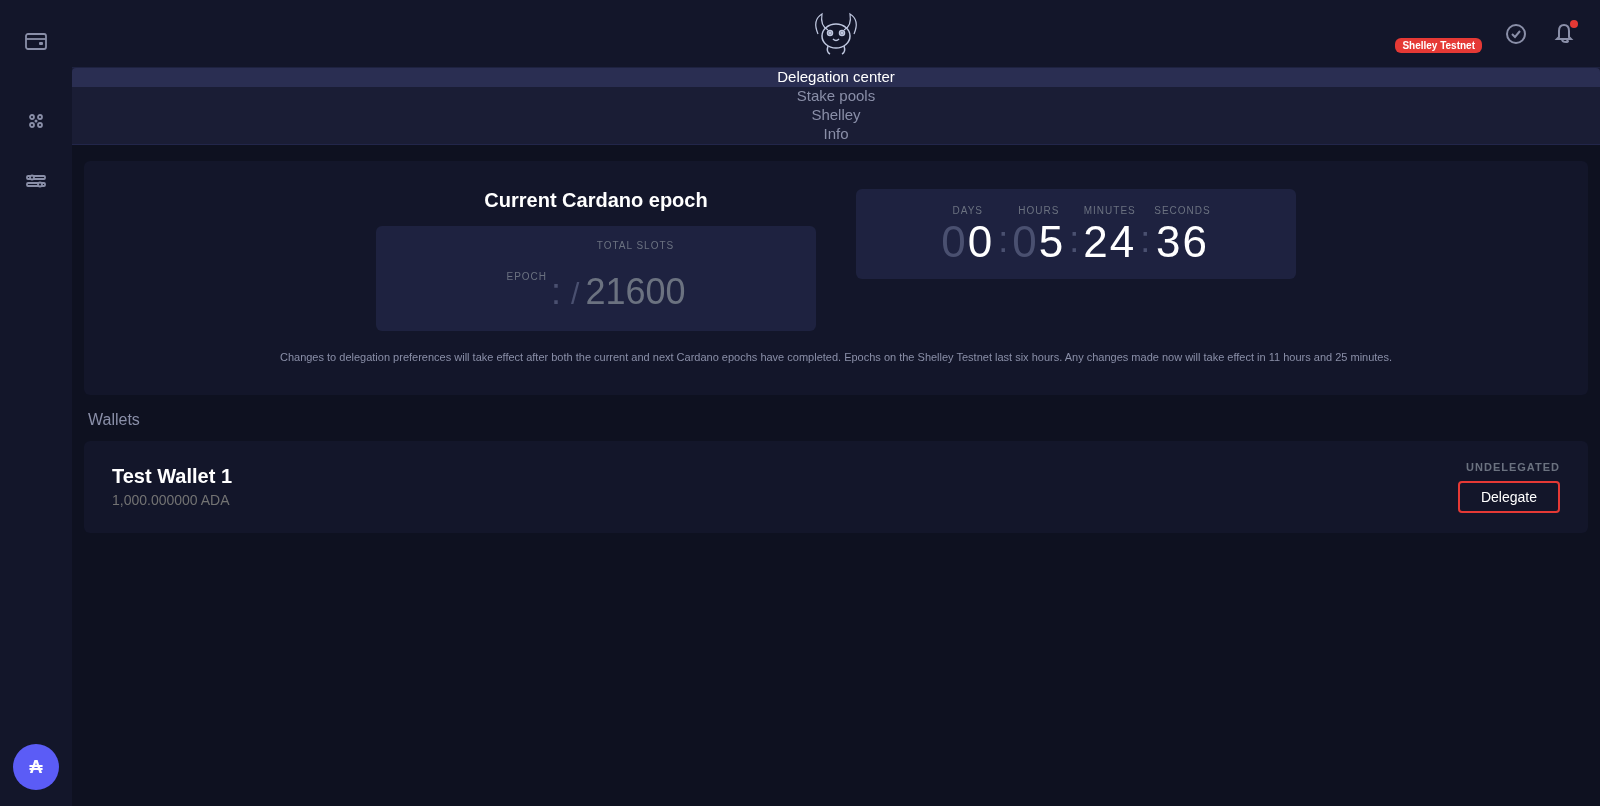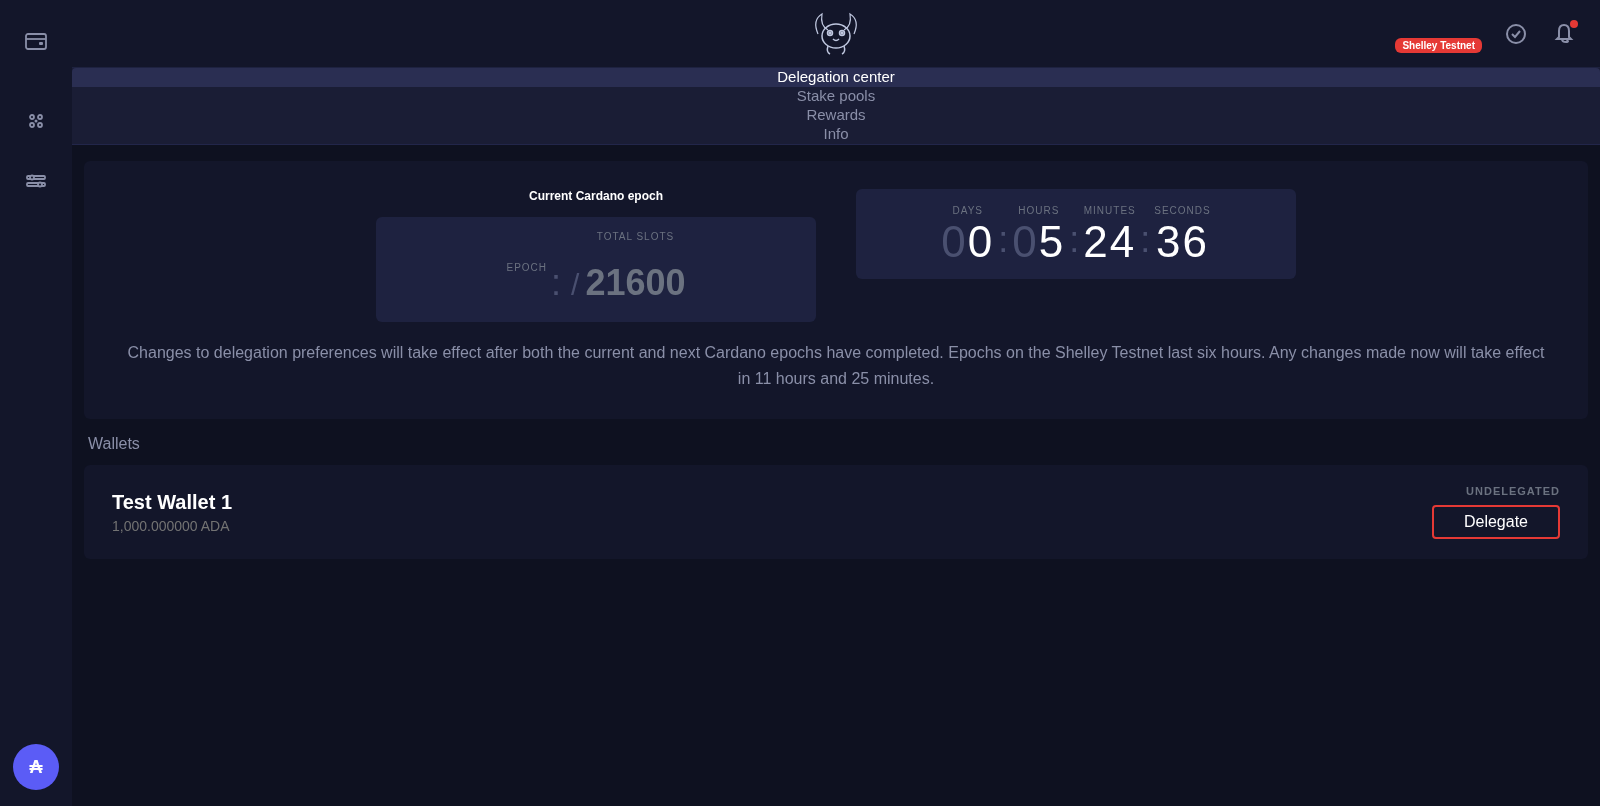--- a/index.html
+++ b/index.html
@@ -171,21 +171,21 @@
       gap: 40px;
       justify-content: center;
       margin-bottom: 18px;
     }
     .epoch-card {
       flex: 1;
       max-width: 440px;
     }
     .epoch-title {
       text-align: center;
-      font-size: 12px;
+      font-size: 20px;
       font-weight: 600;
       color: #fff;
       margin-bottom: 14px;
     }
     .epoch-display {
       background: #1e2240;
       border-radius: 6px;
       padding: 14px 20px;
       display: flex;
       align-items: center;
@@ -226,30 +226,30 @@
     .epoch-slash {
       font-size: 30px;
       color: #4a5070;
       padding: 0 6px;
       align-self: flex-end;
       padding-bottom: 6px;
       margin-top: 16px;
     }
     .epoch-total {
       font-size: 36px;
-      font-weight: 700;
+      font-weight: 400;
       color: #6b7280;
       align-self: flex-end;
       padding-bottom: 4px;
       margin-top: 16px;
     }
 
     .epoch-info {
       text-align: center;
-      font-size: 16px;
+      font-size: 11px;
       color: #8a8fa8;
       line-height: 1.6;
       margin-top: 8px;
     }
 
     
     .wallets-section {
       margin: 12px 12px 0 12px;
     }
     .wallets-title {
@@ -288,22 +288,22 @@
       font-weight: 700;
       color: #6b7280;
       letter-spacing: 1px;
       text-transform: uppercase;
       padding-left: 16px;
     }
     .delegate-btn {
       background: transparent;
       border: 2px solid #e53935;
       color: #fff;
-      font-size: 16px;
-      padding: 6px 30px;
+      font-size: 14px;
+      padding: 6px 21px;
       border-radius: 4px;
       cursor: pointer;
       font-weight: 500;
       transition: background 0.2s;
     }
   </style>
 </head>
 <body>
 
 <div class="sidebar">
@@ -377,21 +377,21 @@
           <path d="M9 16 Q9 19 13 19 Q17 19 13 16"></path>
         </svg>
         <span class="notification-dot"></span>
       </div>
     </div>
   </div>
 
   <div class="nav-tabs">
     <div class="nav-tab active">Delegation center</div>
     <div class="nav-tab">Stake pools</div>
-    <div class="nav-tab">Rewards</div>
+    <div class="nav-tab">Shelley</div>
     <div class="nav-tab">Info</div>
   </div>
 
   <div class="content">
 
     <div class="epoch-section">
       <div class="epoch-row">
 
         <div class="epoch-card">
           <div class="epoch-title">Current Cardano epoch</div>

